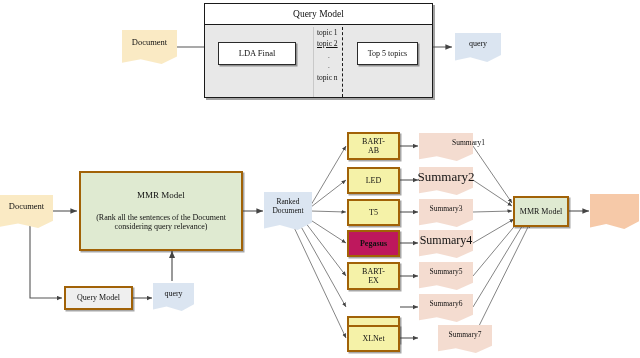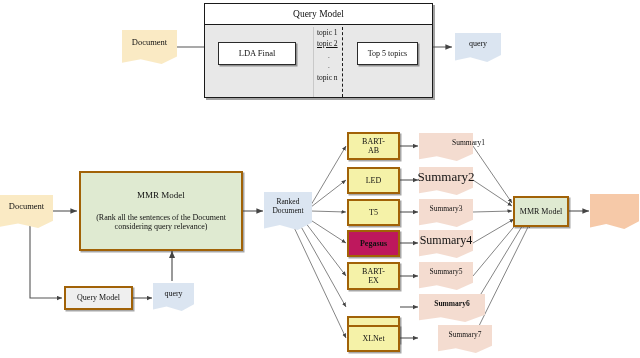--- a/index.html
+++ b/index.html
@@ -296,21 +296,21 @@
                 clip-path: polygon(0% 0%, 100% 0%, 100% 74%, 70% 100%, 33% 83%, 0% 94%);
                 filter: drop-shadow(0.9px 0.9px 0 #3a3a3a);"></div>
     <div class="doc-label" style="font-size:12px; bottom:7px;text-align:center;">Summary4</div>
   </div>
   <div class="docshape" style="left:419px; top:262px; width:54px; height:28px;">
     <div class="doc-fill" style="background:#f4dcd0;
                 clip-path: polygon(0% 0%, 100% 0%, 100% 74%, 70% 100%, 33% 83%, 0% 94%);
                 filter: drop-shadow(0.9px 0.9px 0 #3a3a3a);"></div>
     <div class="doc-label" style="font-size:7.5px; bottom:7px;">Summary5</div>
   </div>
-  <div class="docshape" style="left:419px; top:294px; width:66px; height:28px;font-weight:bold;">
+  <div class="docshape" style="left:419px; top:294px; width:54px; height:28px;">
     <div class="doc-fill" style="background:#f4dcd0;
                 clip-path: polygon(0% 0%, 100% 0%, 100% 74%, 70% 100%, 33% 83%, 0% 94%);
                 filter: drop-shadow(0.9px 0.9px 0 #3a3a3a);"></div>
     <div class="doc-label" style="font-size:7.5px; bottom:7px;">Summary6</div>
   </div>
   <div class="docshape" style="left:419px; top:325px; width:54px; height:28px;margin-left:19px;">
     <div class="doc-fill" style="background:#f4dcd0;
                 clip-path: polygon(0% 0%, 100% 0%, 100% 74%, 70% 100%, 33% 83%, 0% 94%);
                 filter: drop-shadow(0.9px 0.9px 0 #3a3a3a);"></div>
     <div class="doc-label" style="font-size:7.5px; bottom:7px;">Summary7</div>

